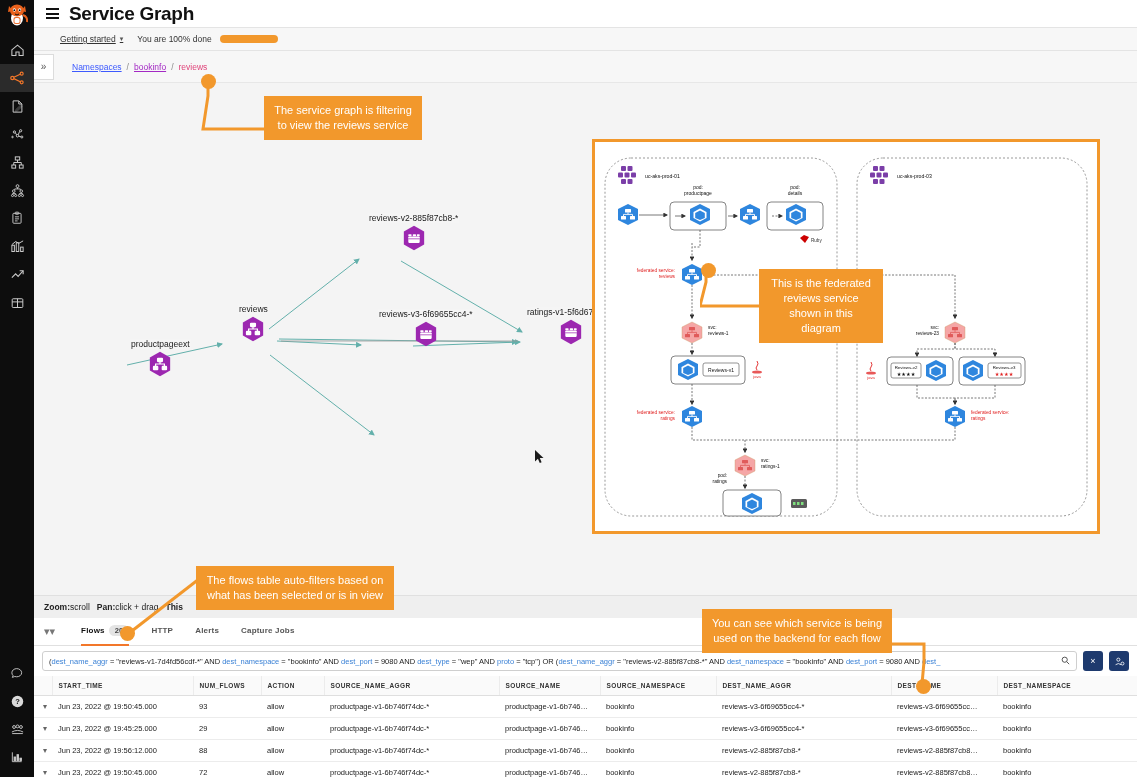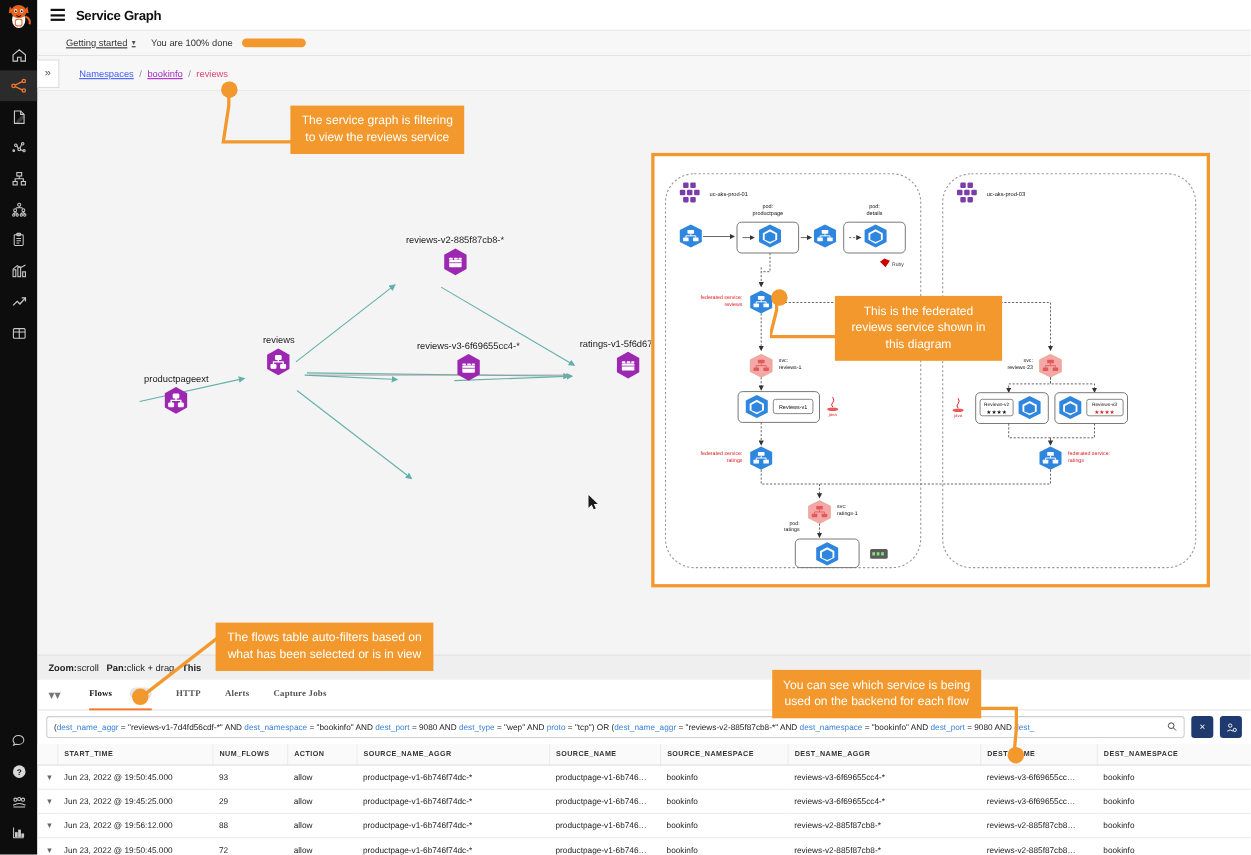--- a/index.html
+++ b/index.html
@@ -27,21 +27,21 @@
   .rail-item svg { display:block; }
 
   
   .topbar {
     position: absolute; left: 34px; top: 0; width: 1103px; height: 28px;
     background: #fff; border-bottom: 1px solid #e4e4e4;
     display: flex; align-items: center; gap: 10px; padding-left: 12px;
   }
   .hamburger { display: flex; flex-direction: column; gap: 2.5px; cursor: pointer; }
   .hamburger i { display:block; width: 13px; height: 2px; background: #111; }
-  .app-title { font-size: 12px; font-weight: bold; letter-spacing: -0.3px; color: #111; }
+  .app-title { font-size: 19px; font-weight: bold; letter-spacing: -0.3px; color: #111; }
 
   
   .gsbar {
     position: absolute; left: 34px; top: 28px; width: 1103px; height: 23px;
     background: #f7f7f7; border-bottom: 1px solid #e4e4e4;
     display: flex; align-items: center; padding-left: 26px; gap: 14px;
     font-size: 8.5px; color: #333;
   }
   .gs-label { display:flex; align-items:center; gap:4px; cursor:pointer;text-decoration:underline; }
   .gs-caret { font-size: 7px; color:#555; }
@@ -108,23 +108,22 @@
 
   
   .tabs {
     position: absolute; left: 34px; top: 618px; width: 1103px; height: 28px;
     background: #fff; border-bottom: 1px solid #e0e0e0;
     display:flex; align-items:center; padding-left: 10px; gap: 22px;
   }
   .tab-collapse { color:#777; font-size: 11px; margin-right: 4px; cursor:pointer; }
   .tab {
     font-size: 8px; font-weight: bold; color:#555; letter-spacing:.2px;
-    height: 28px; display:flex; align-items:center; gap:16px; cursor:pointer;
+    height: 28px; display:flex; align-items:center; gap:4px; cursor:pointer;
     border-bottom: 2px solid transparent;
-    font-family: Liberation Serif, serif;
   }
   .tab.active { color:#111; border-bottom-color:#f2772a; }
   .tab-badge {
     background:#e4e4e4; color:#444; border-radius:8px; padding:1px 6px;
     font-size:7.5px; font-weight:bold;
   }
 
   
   .queryrow {
     position:absolute; left:34px; top:646px; width:1103px; height:30px;
@@ -681,21 +680,21 @@
   <svg class="leader" style="left:200px; top:74px;" width="110" height="70">
     <path d="M8 8 L8 22 L3 55 L95 55"></path>
   </svg>
   <div class="dot" style="left:201px; top:74px;"></div>
   <div class="callout" style="left:264px; top:96px; width:158px;">The service graph is filtering to view the reviews service</div>
 
   <svg class="leader" style="left:700px; top:264px;" width="80" height="60">
     <path d="M6 6 L6 18 L0 42 L62 42"></path>
   </svg>
   <div class="dot" style="left:701px; top:263px;"></div>
-  <div class="callout" style="left:759px; top:269px; width:152px;text-align:center;">This is the federated reviews service shown in this diagram</div>
+  <div class="callout" style="left:759px; top:269px; width:124px;text-align:center;">This is the federated reviews service shown in this diagram</div>
 
   <svg class="leader" style="left:118px; top:572px;" width="100" height="70">
     <path d="M90 0 L10 62"></path>
   </svg>
   <div class="dot" style="left:120px; top:626px;"></div>
   <div class="callout" style="left:196px; top:566px; width:198px;">The flows table auto-filters based on what has been selected or is in view</div>
 
   <svg class="leader" style="left:846px; top:622px;" width="110" height="70">
     <path d="M0 22 L78 22 L78 40 L76 62"></path>
   </svg>

